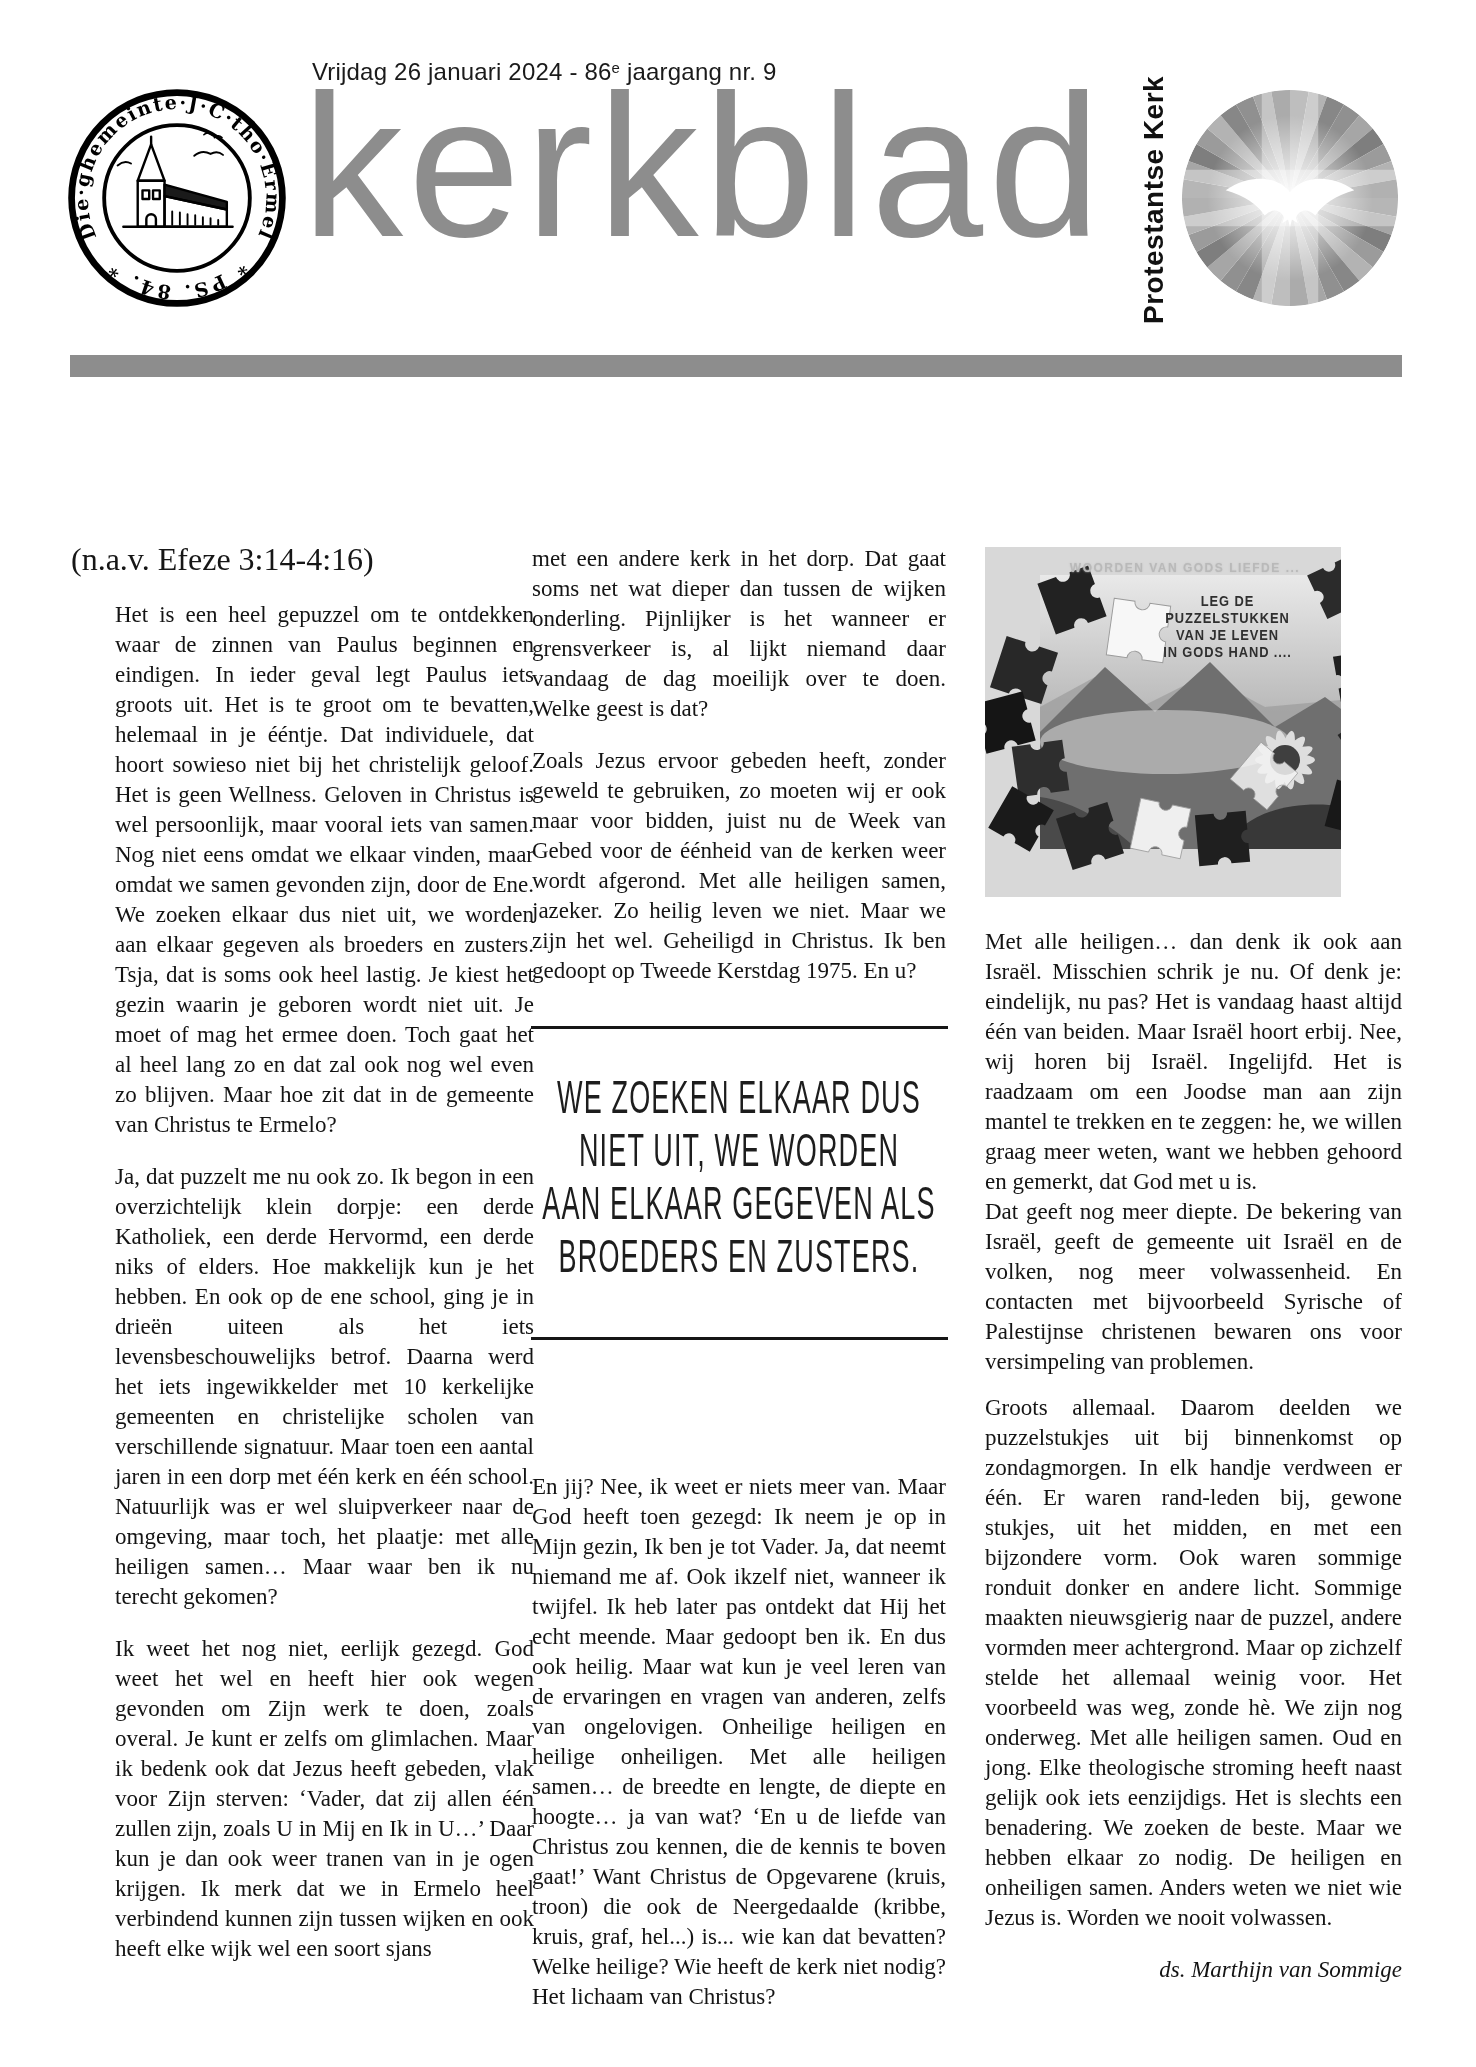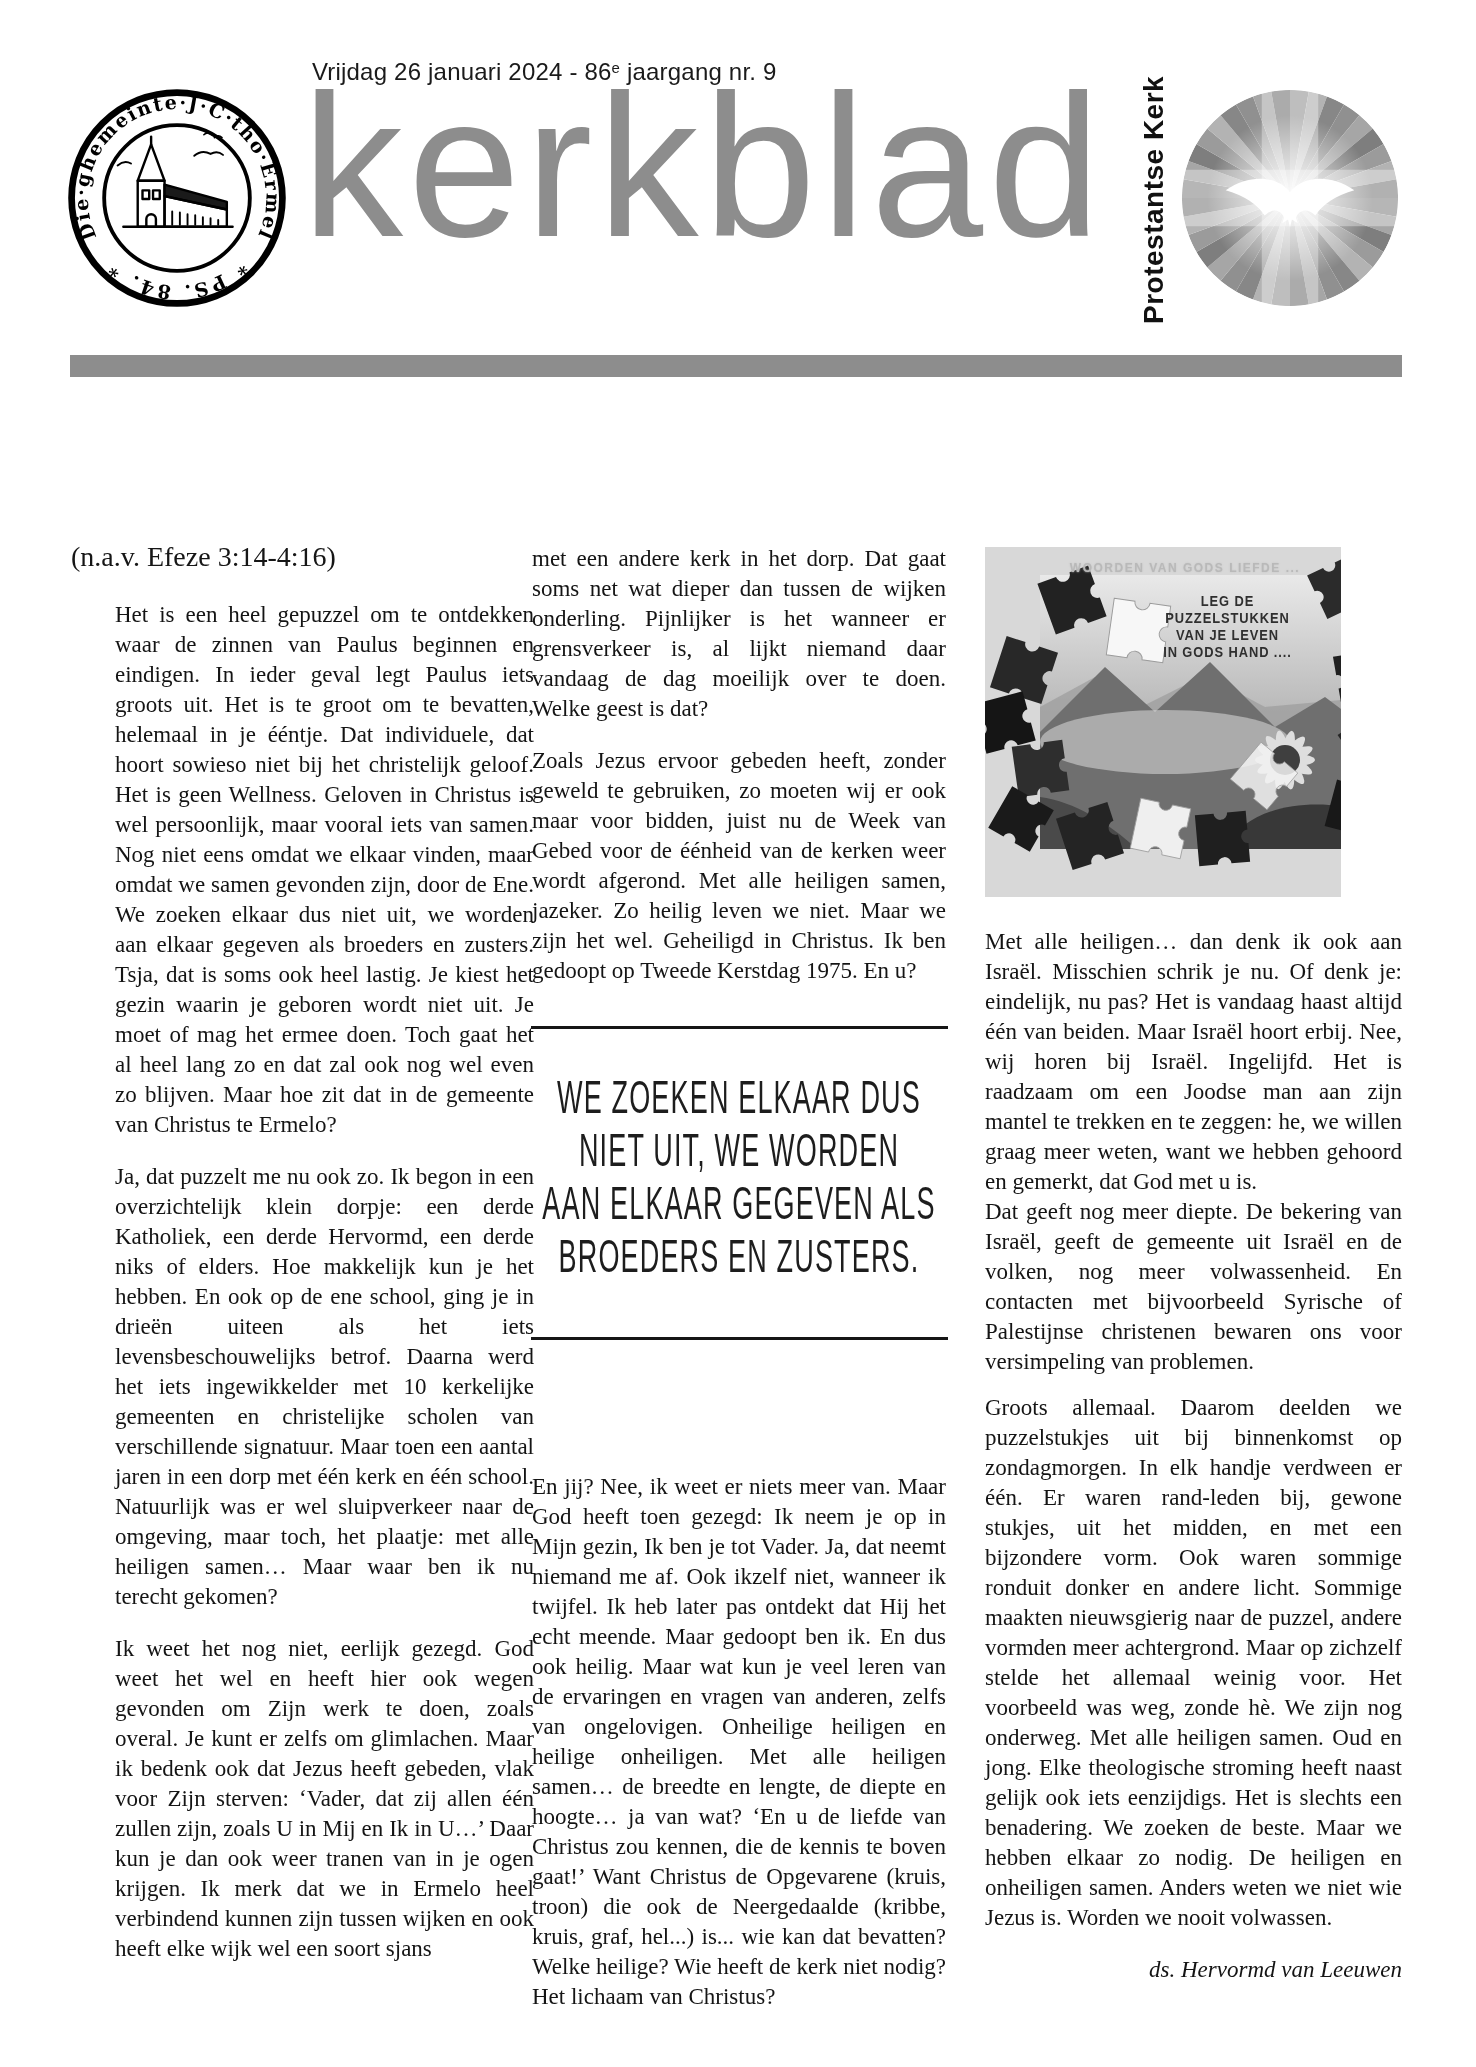--- a/index.html
+++ b/index.html
@@ -27,21 +27,21 @@
   .dove { left:1178px; top:86px; width:224px; height:224px; }
   .bar { left:70px; top:355px; width:1332px; height:22px;
     background:var(--bar-gray, #8d8d8d); }
 
   
   .title-wrap { left:69px; top:441px; width:700px; height:105px; }
   .title-inner { display:inline-block; font-family:"Liberation Serif", serif;
     font-style:italic; font-weight:400; font-size:68px; line-height:100px;
     letter-spacing:-1px; color:#0d0d0d; transform:scaleX(0.62);
     transform-origin:left top; white-space:nowrap; }
-  .reference { left:71px; top:541px; font-size:28px; color:#161616; }
+  .reference { left:71px; top:541px; font-size:32px; color:#161616; }
 
   
   .body-text p { margin:0; font-size:23px; line-height:30px; text-align:justify;
     color:var(--text-black,#141414); }
   .body-text p + p { margin-top:22px; }
   .body-text.nogap p + p { margin-top:0; }
   .col1 { left:71px; top:600px; width:419px;margin-left:44px; }
   .col2a { left:532px; top:544px; width:414px; }
   .col2b { left:532px; top:1472px; width:414px; }
   .col3a { left:985px; top:927px; width:417px; }
@@ -248,16 +248,16 @@
 VAN JE LEVEN
 IN GODS HAND ....</div>
   </div>
 
   <div class="abs col3a body-text nogap">
     <p>Met alle heiligen… dan denk ik ook aan Israël. Misschien schrik je nu. Of denk je: eindelijk, nu pas? Het is vandaag haast altijd één van beiden. Maar Israël hoort erbij. Nee, wij horen bij Israël. Ingelijfd. Het is raadzaam om een Joodse man aan zijn mantel te trekken en te zeggen: he, we willen graag meer weten, want we hebben gehoord en gemerkt, dat God met u is.</p>
     <p>Dat geeft nog meer diepte. De bekering van Israël, geeft de gemeente uit Israël en de volken, nog meer volwassenheid. En contacten met bijvoorbeeld Syrische of Palestijnse christenen bewaren ons voor versimpeling van problemen.</p>
   </div>
   <div class="abs col3b body-text">
     <p>Groots allemaal. Daarom deelden we puzzelstukjes uit bij binnenkomst op zondagmorgen. In elk handje verdween er één. Er waren rand-leden bij, gewone stukjes, uit het midden, en met een bijzondere vorm. Ook waren sommige ronduit donker en andere licht. Sommige maakten nieuwsgierig naar de puzzel, andere vormden meer achtergrond. Maar op zichzelf stelde het allemaal weinig voor. Het voorbeeld was weg, zonde hè. We zijn nog onderweg. Met alle heiligen samen. Oud en jong. Elke theologische stroming heeft naast gelijk ook iets eenzijdigs. Het is slechts een benadering. We zoeken de beste. Maar we hebben elkaar zo nodig. De heiligen en onheiligen samen. Anders weten we niet wie Jezus is. Worden we nooit volwassen.</p>
-    <p class="byline">ds. Hervormd van Leeuwen</p>
+    <p class="byline">ds. Marthijn van Sommige</p>
   </div>
 
 </div>
 
 </body></html>

